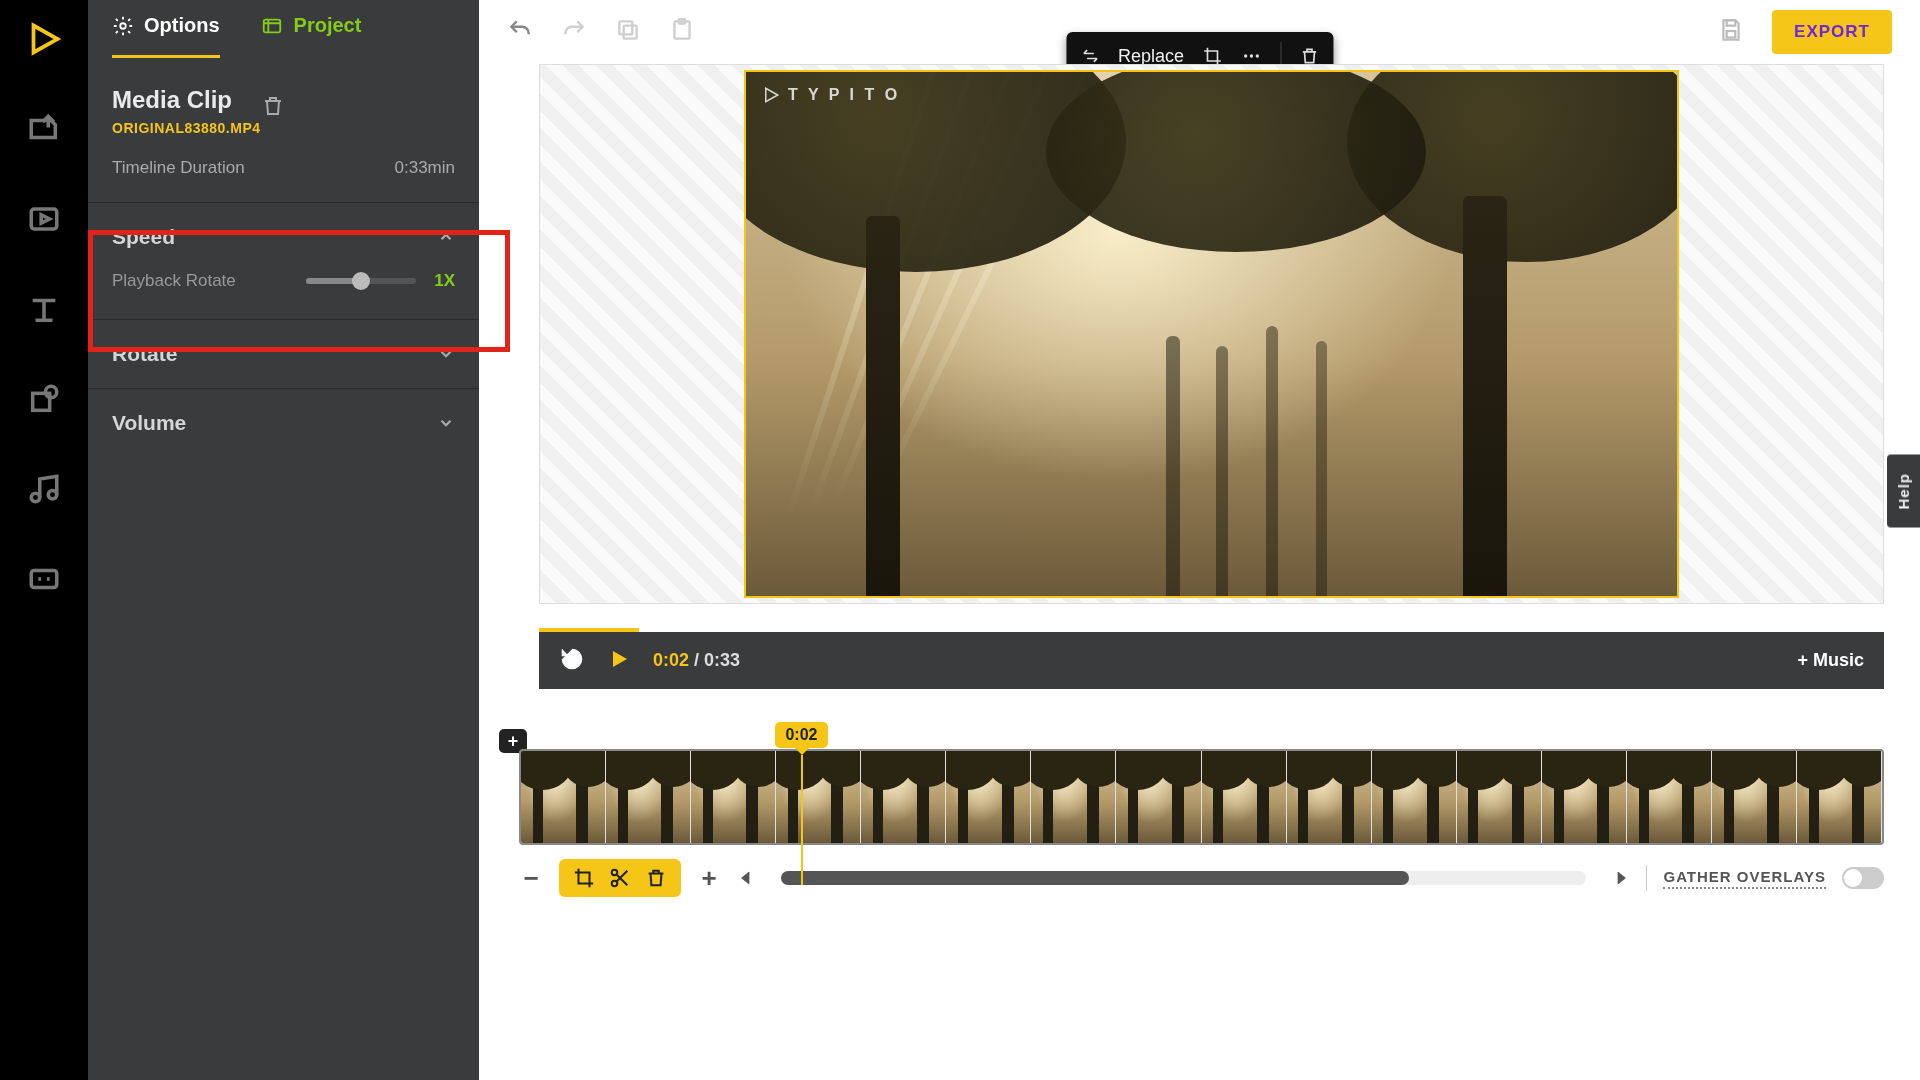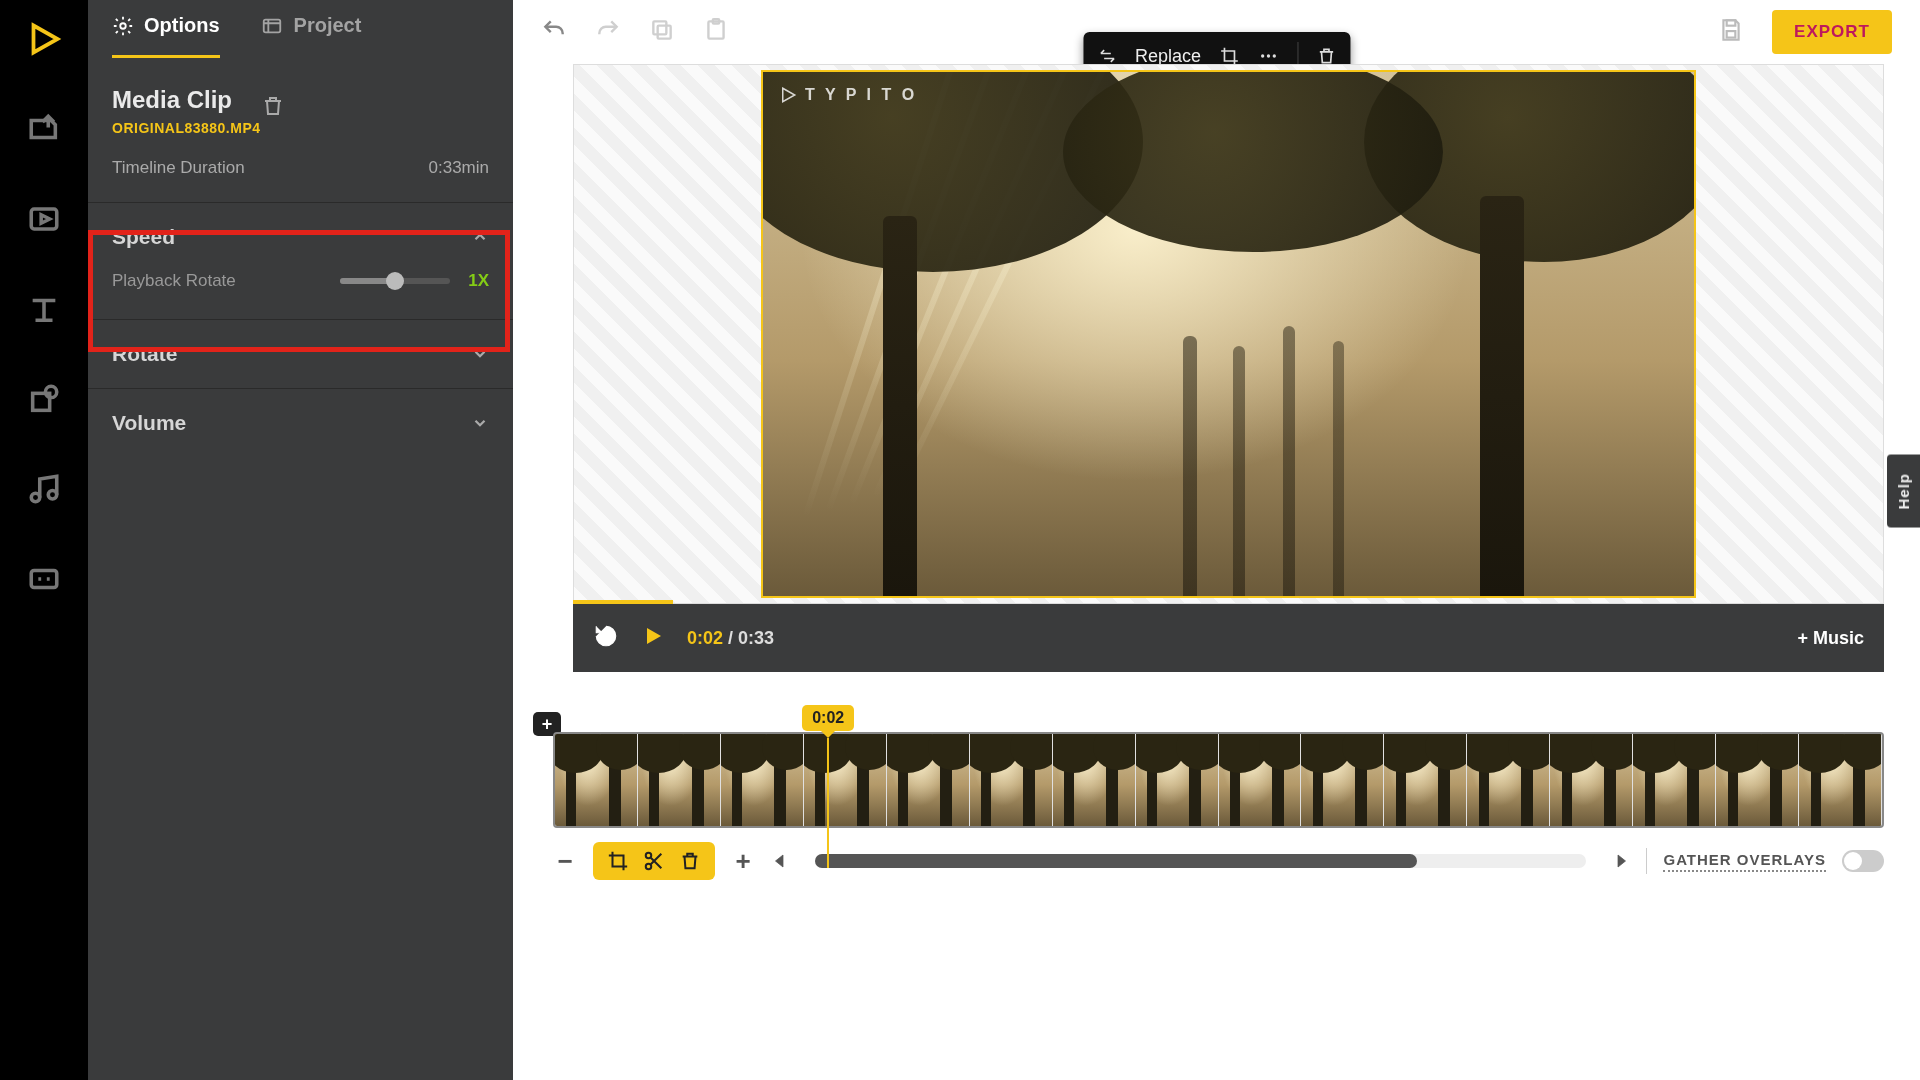--- a/index.html
+++ b/index.html
@@ -7,23 +7,23 @@
 
 .app { display: flex; width: 1920px; height: 1080px; }
 
 
 .rail { width: 88px; background: #000; display: flex; flex-direction: column; align-items: center; padding-top: 18px; gap: 48px; }
 .rail .ico { width: 42px; height: 42px; display: flex; align-items: center; justify-content: center; }
 .rail svg { stroke: #777; fill: none; stroke-width: 2.5; }
 .rail .ico.active svg { stroke: #f5c518; }
 
 
-.panel { width: 425px; background: #3a3b3c; color: #ccc; display: flex; flex-direction: column; }
+.panel { width: 391px; background: #3a3b3c; color: #ccc; display: flex; flex-direction: column; }
 .tabs { display: flex; gap: 40px; padding: 14px 24px 0 24px; height: 68px; align-items: flex-start; }
-.tab { display: flex; align-items: center; gap: 10px; font-size: 20px; font-weight: bold; color: #a3a3a3; padding-bottom: 18px; border-bottom: 3px solid transparent; cursor: pointer; }
+.tab { display: flex; align-items: center; gap: 10px; font-size: 20px; font-weight: bold; color: #84cc16; padding-bottom: 18px; border-bottom: 3px solid transparent; cursor: pointer; }
 .tab.active { color: #fff; border-bottom-color: #f5c518; }
 .tab svg { stroke: currentColor; fill: none; stroke-width: 2; }
 
 .clip-head { padding: 18px 24px 8px 24px; display: flex; align-items: flex-start; }
 .clip-head h2 { font-size: 24px; color: #eaeaea; margin-bottom: 6px; }
 .clip-head .fname { font-size: 14px; color: #f5c518; font-weight: bold; letter-spacing: .5px; }
 .trash-btn { margin-top: 8px; }
 .trash-btn svg { stroke: #aaa; fill: none; stroke-width: 2; }
 
 .row-info { display: flex; justify-content: space-between; padding: 14px 24px 24px 24px; font-size: 17px; color: #aaa; }
@@ -39,21 +39,21 @@
 .slider .knob { position: absolute; left: 50%; top: 50%; transform: translate(-50%, -50%); width: 18px; height: 18px; border-radius: 50%; background: #bbb; }
 .speed-val { color: #84cc16; font-weight: bold; font-size: 17px; }
 
 .highlight-box { position: absolute; border: 5px solid #e2231a; pointer-events: none; }
 
 
 .main { flex: 1; background: #fff; position: relative; display: flex; flex-direction: column; }
 .topbar { height: 64px; display: flex; align-items: center; padding: 0 28px; gap: 28px; }
 .topbar .ico svg { stroke: #888; fill: none; stroke-width: 2.2; }
 .topbar .spacer { flex: 1; }
-.export-btn { background: #f5c518; color: #be185d; font-weight: bold; letter-spacing: 1px; border: none; padding: 12px 22px; border-radius: 4px; font-size: 17px; cursor: pointer; }
+.export-btn { background: #f5c518; color: #6d28d9; font-weight: bold; letter-spacing: 1px; border: none; padding: 12px 22px; border-radius: 4px; font-size: 17px; cursor: pointer; }
 .save-ico svg { stroke: #bbb; fill: none; stroke-width: 2; }
 
 .stage-wrap { position: relative; margin: 0 36px; padding-left: 24px; }
 .stage-bg { height: 540px; background: repeating-linear-gradient(45deg, #fafafa 0 12px, #f0f0f0 12px 24px); position: relative; border: 1px solid #ddd; display:flex; align-items:center; justify-content:center; }
 .video-frame { width: 935px; height: 528px; border: 2px solid #f5c518; position: relative; overflow: hidden; }
 .video-frame .scene { position: absolute; inset: 0; background:
   radial-gradient(ellipse 60% 80% at 40% 30%, rgba(255,245,210,.9), rgba(180,150,90,0) 60%),
   linear-gradient(#d3c29a, #b49a6a 55%, #6b5a3a 100%);
 }
 .tree { position: absolute; bottom: 0; width: 34px; background: linear-gradient(#2a2414, #1a160c); border-radius: 6px 6px 0 0; }
@@ -61,21 +61,21 @@
 .ray { position: absolute; top: -50px; width: 6px; height: 520px; background: linear-gradient(rgba(255,250,220,.55), rgba(255,250,220,0)); transform-origin: top left; }
 
 .watermark { position: absolute; top: 14px; left: 16px; color: rgba(255,255,255,.8); font-size: 16px; letter-spacing: 3px; font-weight: bold; display:flex; align-items:center; gap:8px; }
 
 .float-toolbar { position: absolute; top: -32px; left: 50%; transform: translateX(-50%); background: #111; border-radius: 6px; display: flex; align-items: center; padding: 10px 14px; gap: 18px; color: #eee; box-shadow: 0 4px 10px rgba(0,0,0,.4); }
 .float-toolbar::after { content:""; position:absolute; left:50%; bottom:-9px; transform:translateX(-50%); border:9px solid transparent; border-top-color:#111; border-bottom:none; }
 .float-toolbar .lbl { font-size: 18px; }
 .float-toolbar svg { stroke: #ddd; fill: none; stroke-width: 2; }
 .float-toolbar .vdiv { width:1px; height:28px; background:#444; }
 
-.playbar { height: 68px; background: #3a3b3c; display: flex; align-items: center; padding: 0 20px; gap: 22px; color: #fff; position: relative; }
+.playbar { height: 57px; background: #3a3b3c; display: flex; align-items: center; padding: 0 20px; gap: 22px; color: #fff; position: relative; margin-top: 28px; }
 .playbar .yel { position:absolute; left:0; top:-4px; height:4px; width:100px; background:#f5c518; }
 .playbar svg { stroke: #fff; fill: #fff; }
 .playbar .time { color: #f5c518; font-weight: bold; font-size: 18px; }
 .playbar .spacer { flex: 1; }
 .playbar .music { color: #fff; font-weight: bold; font-size: 18px; }
 
 
 .timeline-zone { margin: 60px 36px 0 26px; position: relative; }
 .add-pill { position: absolute; left: -6px; top: -20px; width: 28px; height: 24px; background: #222; color: #fff; border-radius: 5px; display:flex; align-items:center; justify-content:center; font-size:18px; font-weight:bold; }
 .ruler { position: relative; height: 28px; margin-left: 14px; }

